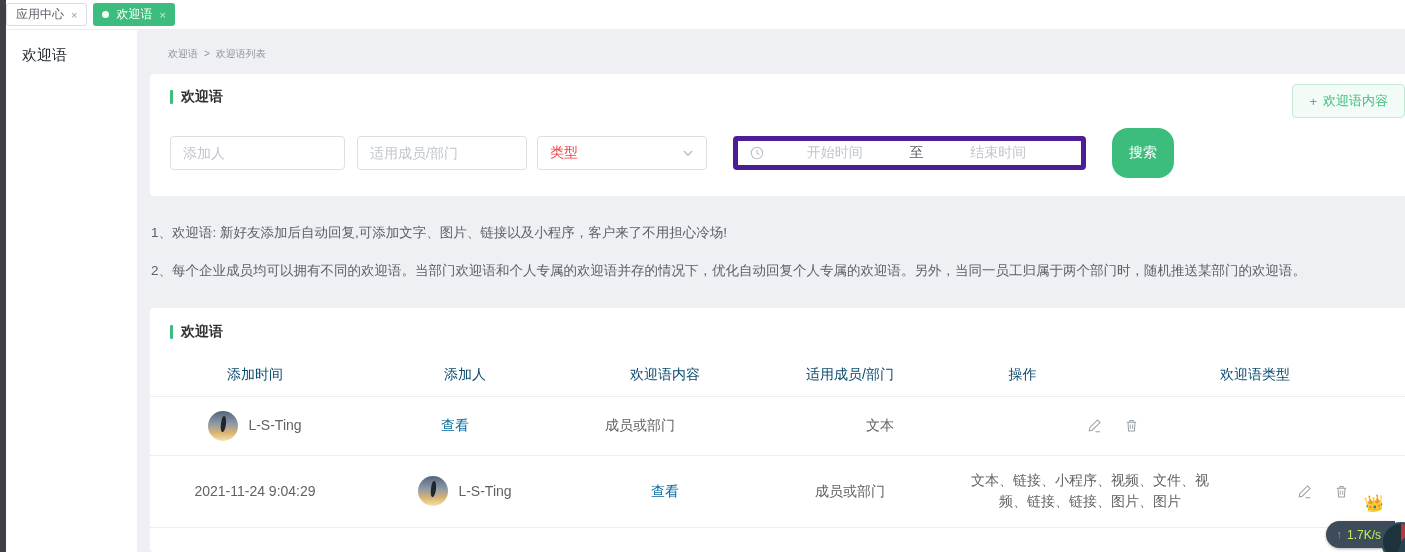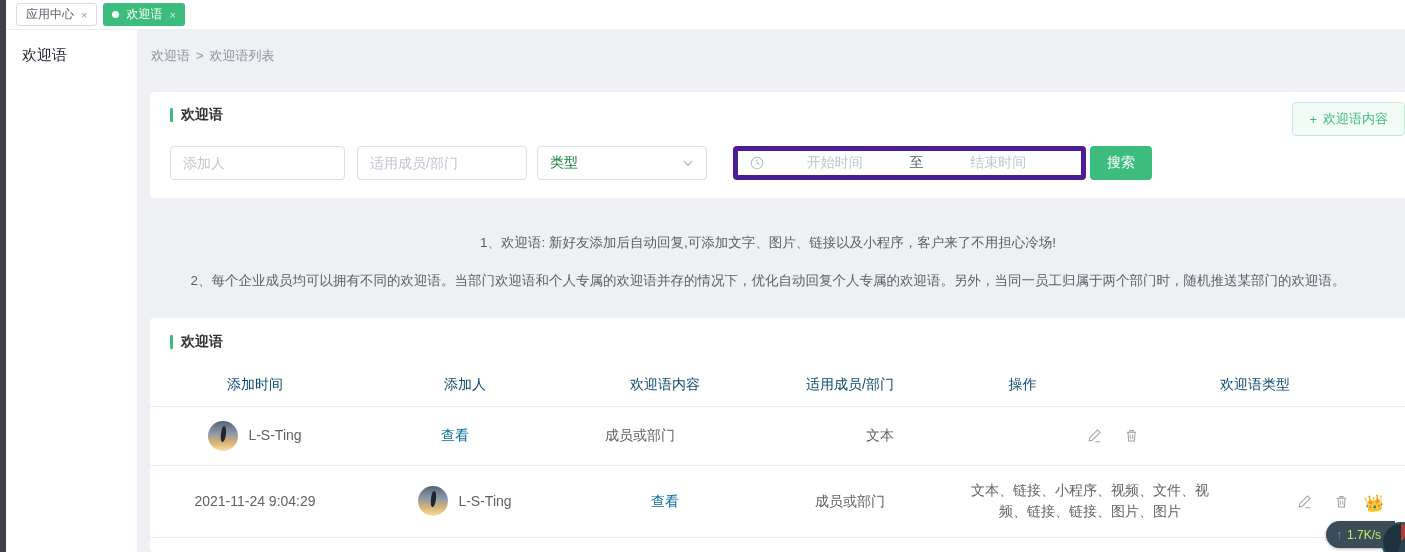--- a/index.html
+++ b/index.html
@@ -5,68 +5,68 @@
   * { margin:0; padding:0; box-sizing:border-box; }
   html,body { width:1405px; height:552px; }
   body { font-family:"Liberation Sans","DejaVu Sans",sans-serif; background:#fff; }
   .app { position:relative; width:1405px; height:552px; overflow:hidden; background:#fff; }
 
   
   .dark-strip { position:absolute; left:0; top:0; width:6px; height:552px; background:#3e4045; }
 
   
   .tabbar { position:absolute; left:6px; top:0; right:0; height:30px; background:#fff;
-            border-bottom:1px solid #eceef1; display:flex; align-items:center; padding-left:10px; gap:6px; }
+            border-bottom:1px solid #eceef1; display:flex; align-items:center; padding-left:0; gap:6px; }
   .tab { display:flex; align-items:center; gap:7px; height:23px; padding:0 9px; font-size:12px;
          border-radius:3px; cursor:default; }
   .tab.inactive { background:#fff; border:1px solid #d9dce3; color:#5c6066; }
   .tab.inactive .tab-close { color:#9aa0a8; font-size:11px; }
   .tab.active { background:#3dbd7d; color:#fff; }
   .tab.active .tab-close { color:#cdeeda; font-size:11px; }
   .tab-dot { width:7px; height:7px; border-radius:50%; background:#fff; opacity:.95; }
 
   
   .sidebar { position:absolute; left:6px; top:30px; width:131px; bottom:0; background:#fff; }
   .side-item { padding:16px 0 0 16px; font-size:15px; font-weight:500; color:#23272e; cursor:pointer; }
 
   
   .main { position:absolute; left:137px; top:30px; right:0; bottom:0; background:#eef0f3;
           display:flex; flex-direction:column; overflow:hidden; }
-  .breadcrumb { padding:17px 0 27px 14px; font-size:13px; color:#8f959e; }
+  .breadcrumb { padding:17px 0 13px 14px; font-size:10px; color:#8f959e;margin-left:17px; }
   .breadcrumb .sep { margin:0 6px; }
 
   .card { background:#fff; border-radius:4px; margin:0 -6px 0 13px; }
   .card-head { position:relative; padding:0 20px; display:flex; align-items:center; }
   .sec-bar { width:3px; height:14px; background:#3dbd7d; margin-right:8px; border-radius:1px; }
   .sec-title { font-size:14px; font-weight:bold; color:#303133; }
 
   
   .card1 { padding:14px 0 18px; }
   .add-btn { position:absolute; top:-4px; right:6px; height:34px; padding:0 16px; font-size:13px;
              color:#3dbd7d; background:#f2fbf6; border:1px solid #c6e9d6; border-radius:4px;
              display:flex; align-items:center; gap:6px; cursor:pointer; white-space:nowrap; }
   .filter { display:flex; align-items:center; padding:0 20px; margin-top:22px; }
   .f-input { height:34px; border:1px solid #dcdfe6; border-radius:4px; padding:0 12px; font-size:14px;
              color:#606266; background:#fff; outline:none; font-family:inherit; }
   .f-input::placeholder { color:#c1c6ce; }
   .w1 { width:175px; } .w2 { width:170px; margin-left:12px; }
   .f-select { width:170px; margin-left:10px; height:34px; border:1px solid #dcdfe6; border-radius:4px;
               display:flex; align-items:center; justify-content:space-between; padding:0 12px;
-              font-size:14px; color:#15803d; background:#fff; cursor:pointer; }
+              font-size:14px; color:#ef4444; background:#fff; cursor:pointer; }
   .chev { color:#b8bdc6; display:flex; }
   .daterange { width:353px; margin-left:26px; height:34px; border:5px solid #4c1d95; border-radius:4px;
                display:flex; align-items:center; padding:0 12px; background:#fff; font-size:14px; }
   .dr-part { flex:1; text-align:center; color:#c1c6ce; }
   .dr-sep { color:#5c6168; padding:0 4px; }
   .clock { color:#b8bdc6; display:flex; }
-  .search-btn { margin-left:4px; width:62px; height:34px; background:#3dbd7d; color:#fff; border:none;
-                border-radius:4px; font-size:14px; cursor:pointer; font-family:inherit; }
-
-  
-  .tips { padding:36px 20px 8px 14px;text-align:center; }
+  .search-btn { margin-left:26px; width:62px; height:50px; background:#3dbd7d; color:#fff; border:none;
+                border-radius:16px; font-size:14px; cursor:pointer; font-family:inherit; }
+
+  
+  .tips { padding:28px 20px 8px 14px; }
   .tip { font-size:13.5px; color:#5c6168; margin-bottom:19px; line-height:1.4; }
 
   
   .card2 { flex:1; padding-top:15px; overflow:hidden; display:flex; flex-direction:column; }
   .table { margin-top:14px; }
   .trow { display:flex; align-items:center; border-bottom:1px solid #ebeef5; }
   .thead { height:42px; }
   .thead .td { color:#0c4a6e; font-weight:500; }
   .td { font-size:14px; color:#606266; display:flex; align-items:center; justify-content:center;
         text-align:center; padding:14px 0; line-height:1.55; }

